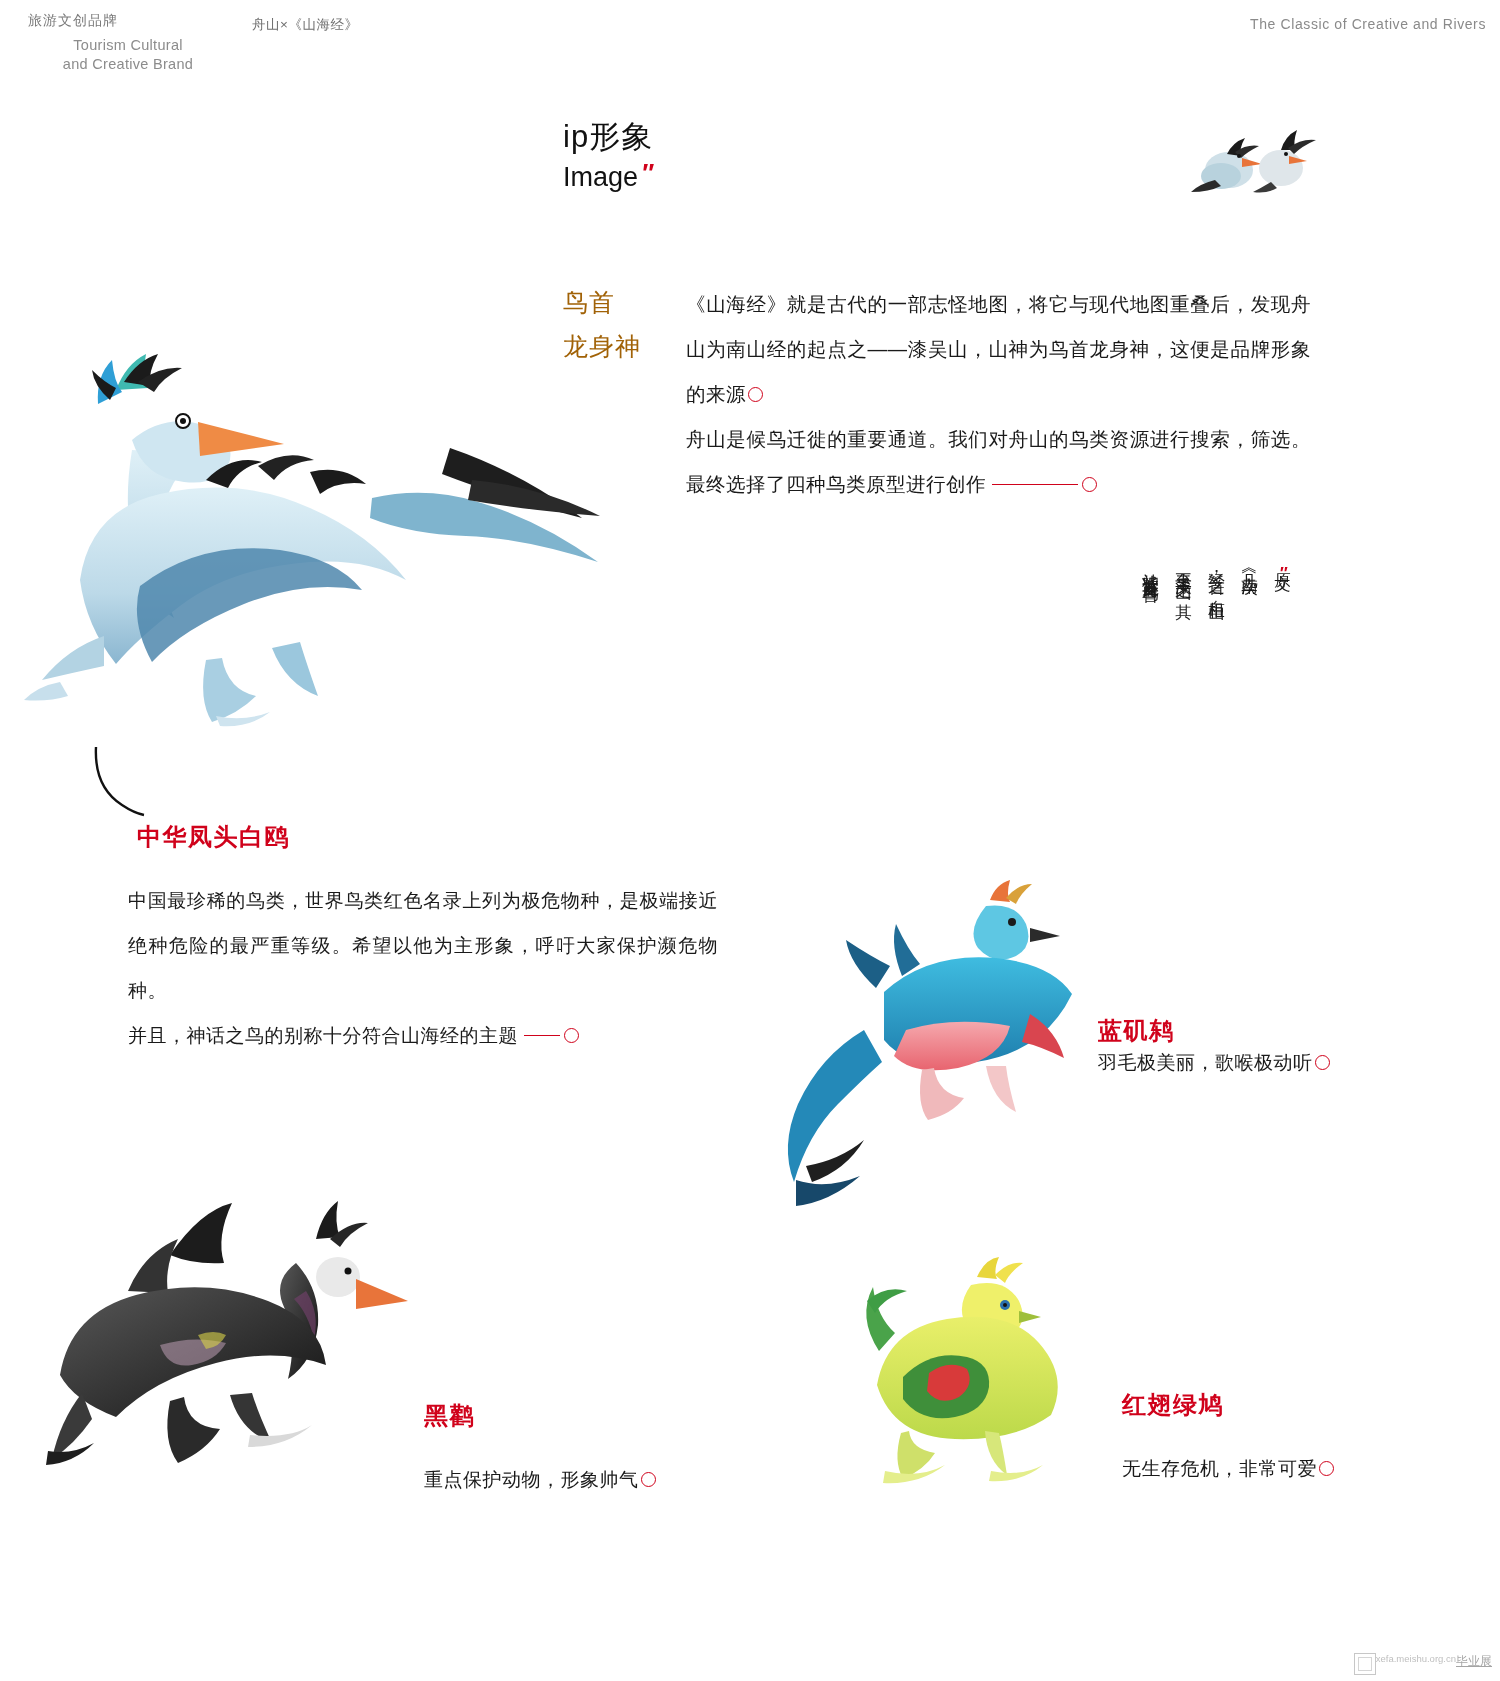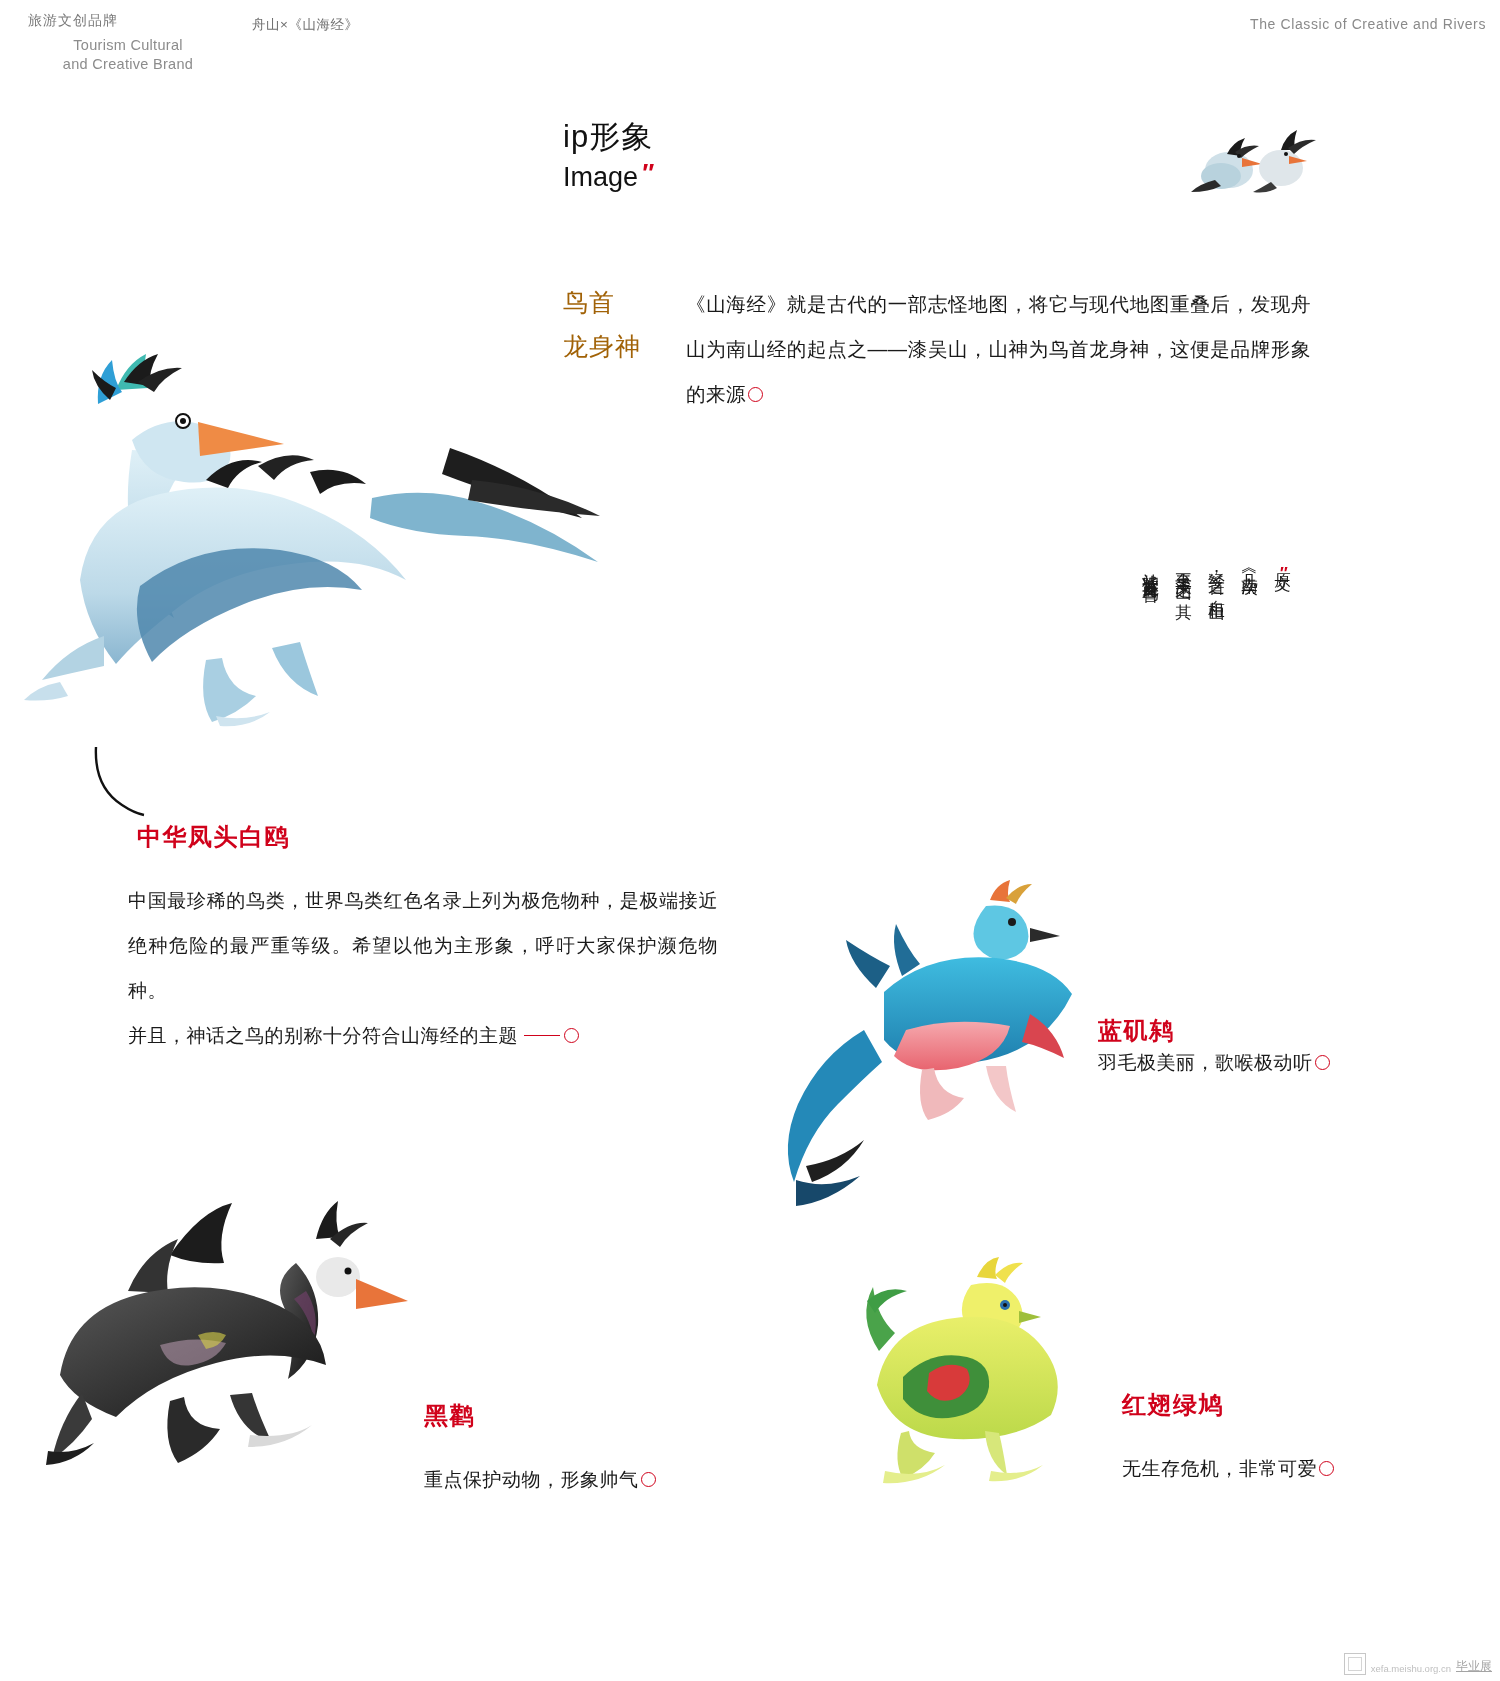--- a/index.html
+++ b/index.html
@@ -216,22 +216,21 @@
     width: 250px; height: 240px;
   }
   #sec-hongchi-name { position: absolute; left: 1122px; top: 1389px; }
   #sec-hongchi-desc { position: absolute; left: 1122px; top: 1446px; white-space: nowrap; }
 
   
   .watermark {
     position: absolute;
     right: 8px; bottom: 6px;
     display: flex;
-    align-items: flex-end;
-    gap: 5px;
+    align-items: flex-start;
     opacity: .55;
   }
   .wm-logo {
     width: 20px; height: 20px;
     border: 1px solid #9a9a9a;
     display: inline-block;
     position: relative;
   }
   .wm-logo::after {
     content: "";
@@ -347,20 +346,21 @@
   </svg>
 </div>
 
 <div class="sub-title">
   <div>鸟首</div>
   <div>龙身神</div>
 </div>
 
 <div class="para-main">
   <p><span>《山海经》就是古代的一部志怪地图，将它与现代地图重叠后，发现舟山为南山经的起点之——漆吴山，山神为鸟首龙身神，这便是品牌形象的来源</span><span class="circle-end"></span></p>
+  <p><span>舟山是候鸟迁徙的重要通道。我们对舟山的鸟类资源进行搜索，筛选。最终选择了四种鸟类原型进行创作</span><span class="line-lead"></span><span class="circle-end"></span></p>
 </div>
 
 <div class="vertical-quote">
   <div class="vq-col">
     <span>原文</span><span class="vq-quote">″</span>
   </div>
   <div class="vq-col">凡《南次二</div>
   <div class="vq-col">经》之首，自柜山</div>
   <div class="vq-col">至于漆吴之山，其</div>
   <div class="vq-col">神状皆龙身而鸟首</div>

